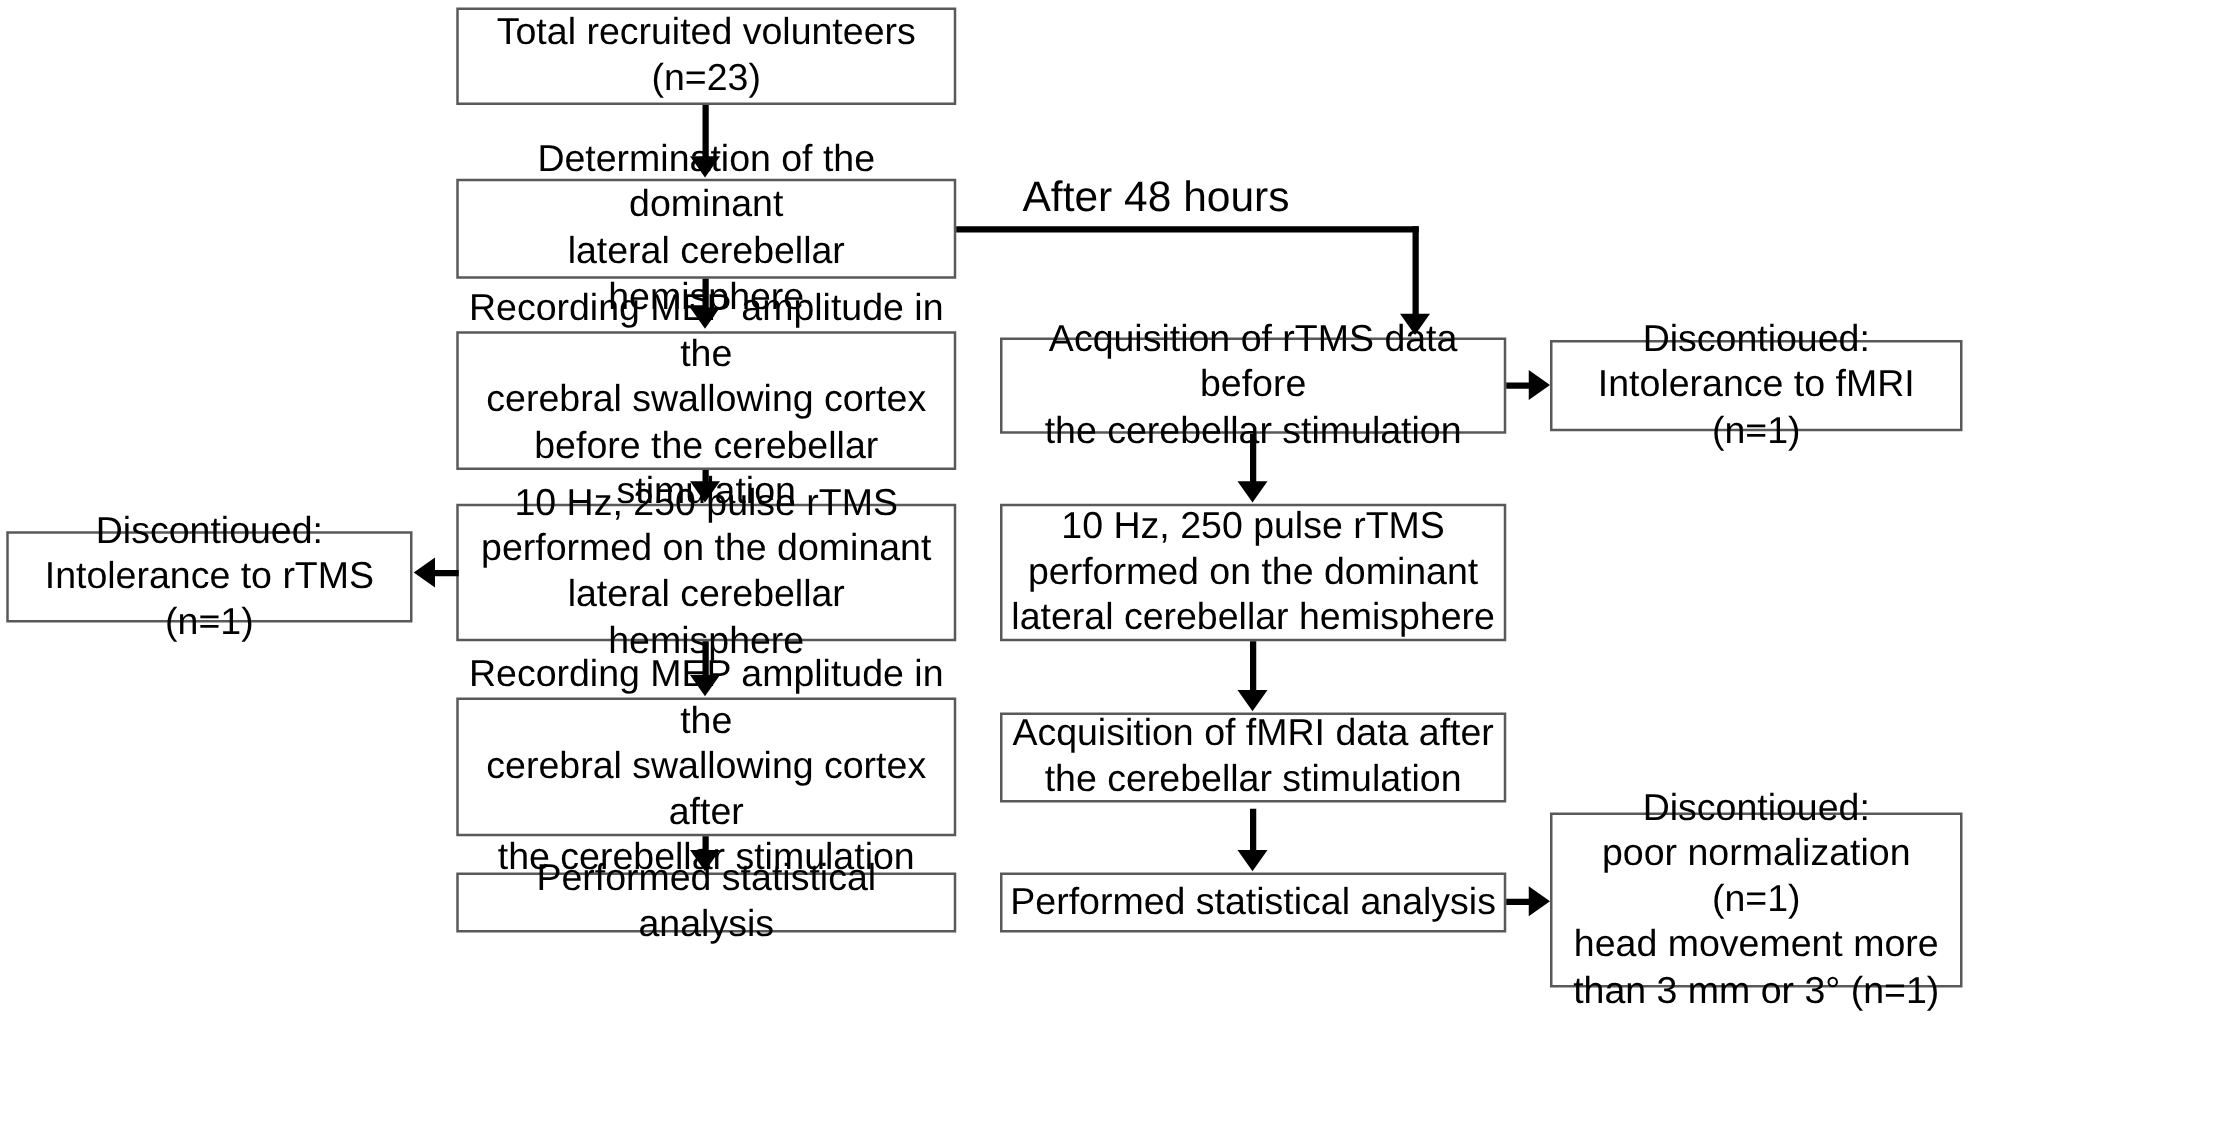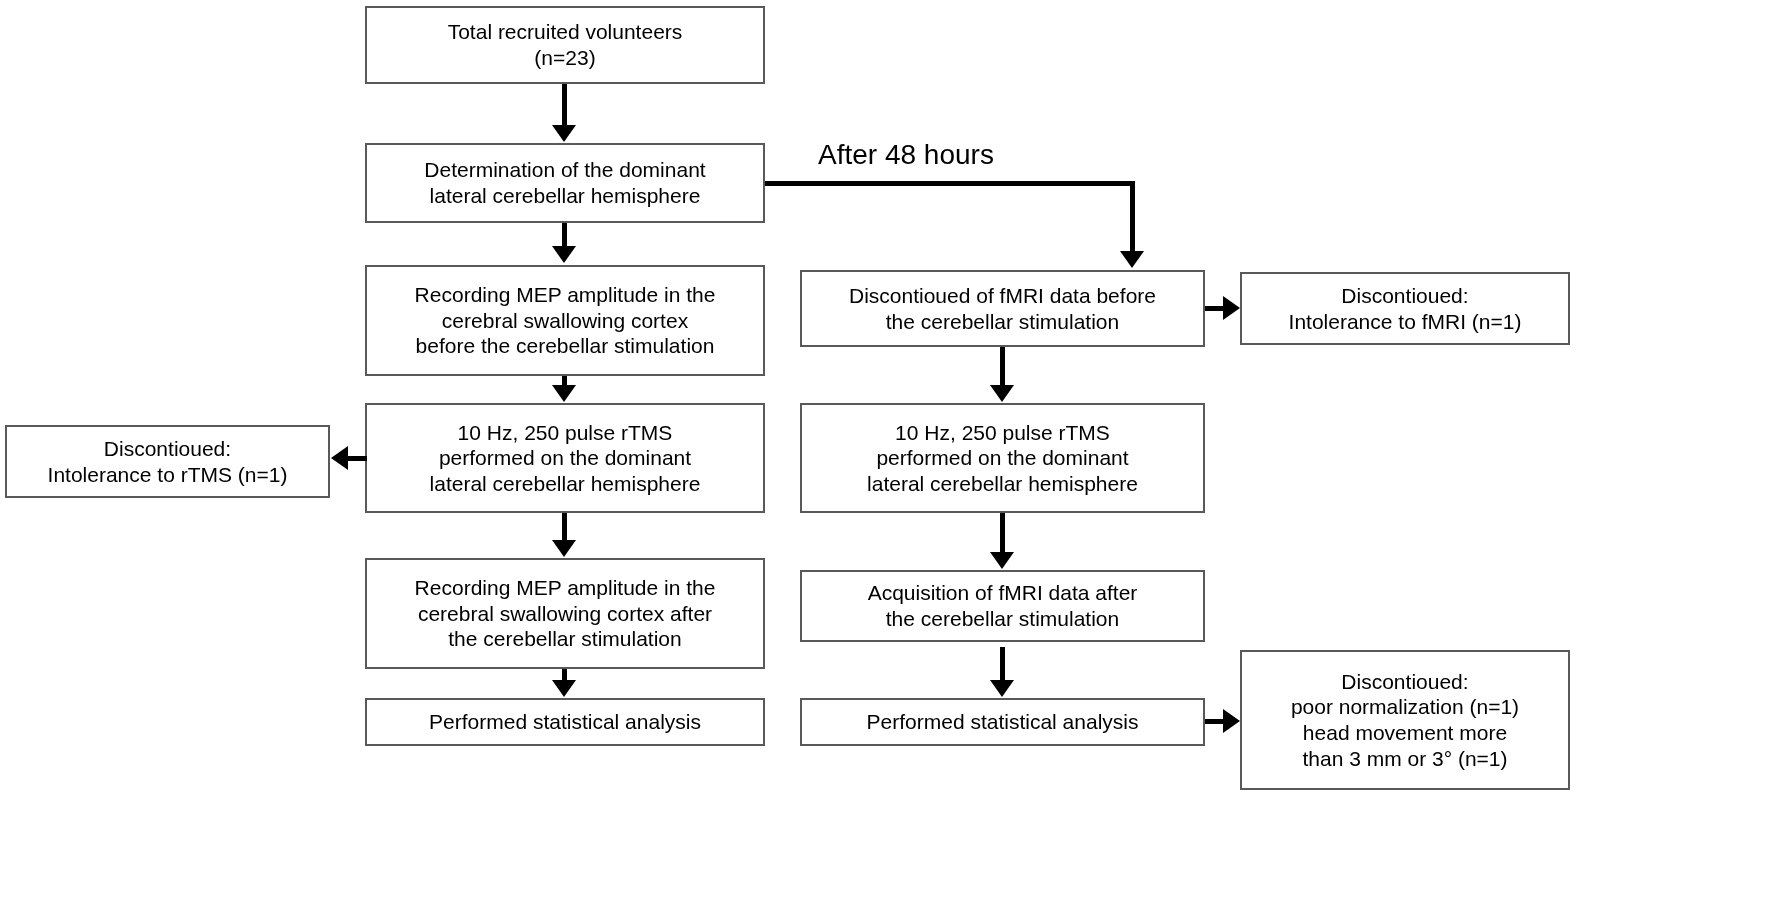--- a/index.html
+++ b/index.html
@@ -18,29 +18,29 @@
   .node {
     position: absolute;
     box-sizing: border-box;
     border: 2px solid #595959;
     background: #ffffff;
     display: flex;
     align-items: center;
     justify-content: center;
     text-align: center;
     color: #000000;
-    font-size: 21px;
+    font-size: 30px;
     line-height: 1.22;
     padding: 2px 6px;
     white-space: pre-line;
   }
   .edge-label {
     position: absolute;
     color: #000000;
-    font-size: 28px;
+    font-size: 34px;
     line-height: 1.2;
     white-space: nowrap;
   }
   .conn {
     position: absolute;
     background: #000000;
   }
   .v-line { width: 5px; }
   .h-line { height: 5px; }
   .arrow-down {
@@ -86,21 +86,21 @@
   <div class="node" style="left:365px; top:403px; width:400px; height:110px;">10 Hz, 250 pulse rTMS
 performed on the dominant
 lateral cerebellar hemisphere</div>
 
   <div class="node" style="left:365px; top:558px; width:400px; height:111px;">Recording MEP amplitude in the
 cerebral swallowing cortex after
 the cerebellar stimulation</div>
 
   <div class="node" style="left:365px; top:698px; width:400px; height:48px;">Performed statistical analysis</div>
 
-  <div class="node" style="left:800px; top:270px; width:405px; height:77px;">Discontioued of fMRI data before
+  <div class="node" style="left:800px; top:270px; width:405px; height:77px;">Acquisition of rTMS data before
 the cerebellar stimulation</div>
 
   <div class="node" style="left:800px; top:403px; width:405px; height:110px;">10 Hz, 250 pulse rTMS
 performed on the dominant
 lateral cerebellar hemisphere</div>
 
   <div class="node" style="left:800px; top:570px; width:405px; height:72px;">Acquisition of fMRI data after
 the cerebellar stimulation</div>
 
   <div class="node" style="left:800px; top:698px; width:405px; height:48px;">Performed statistical analysis</div>

